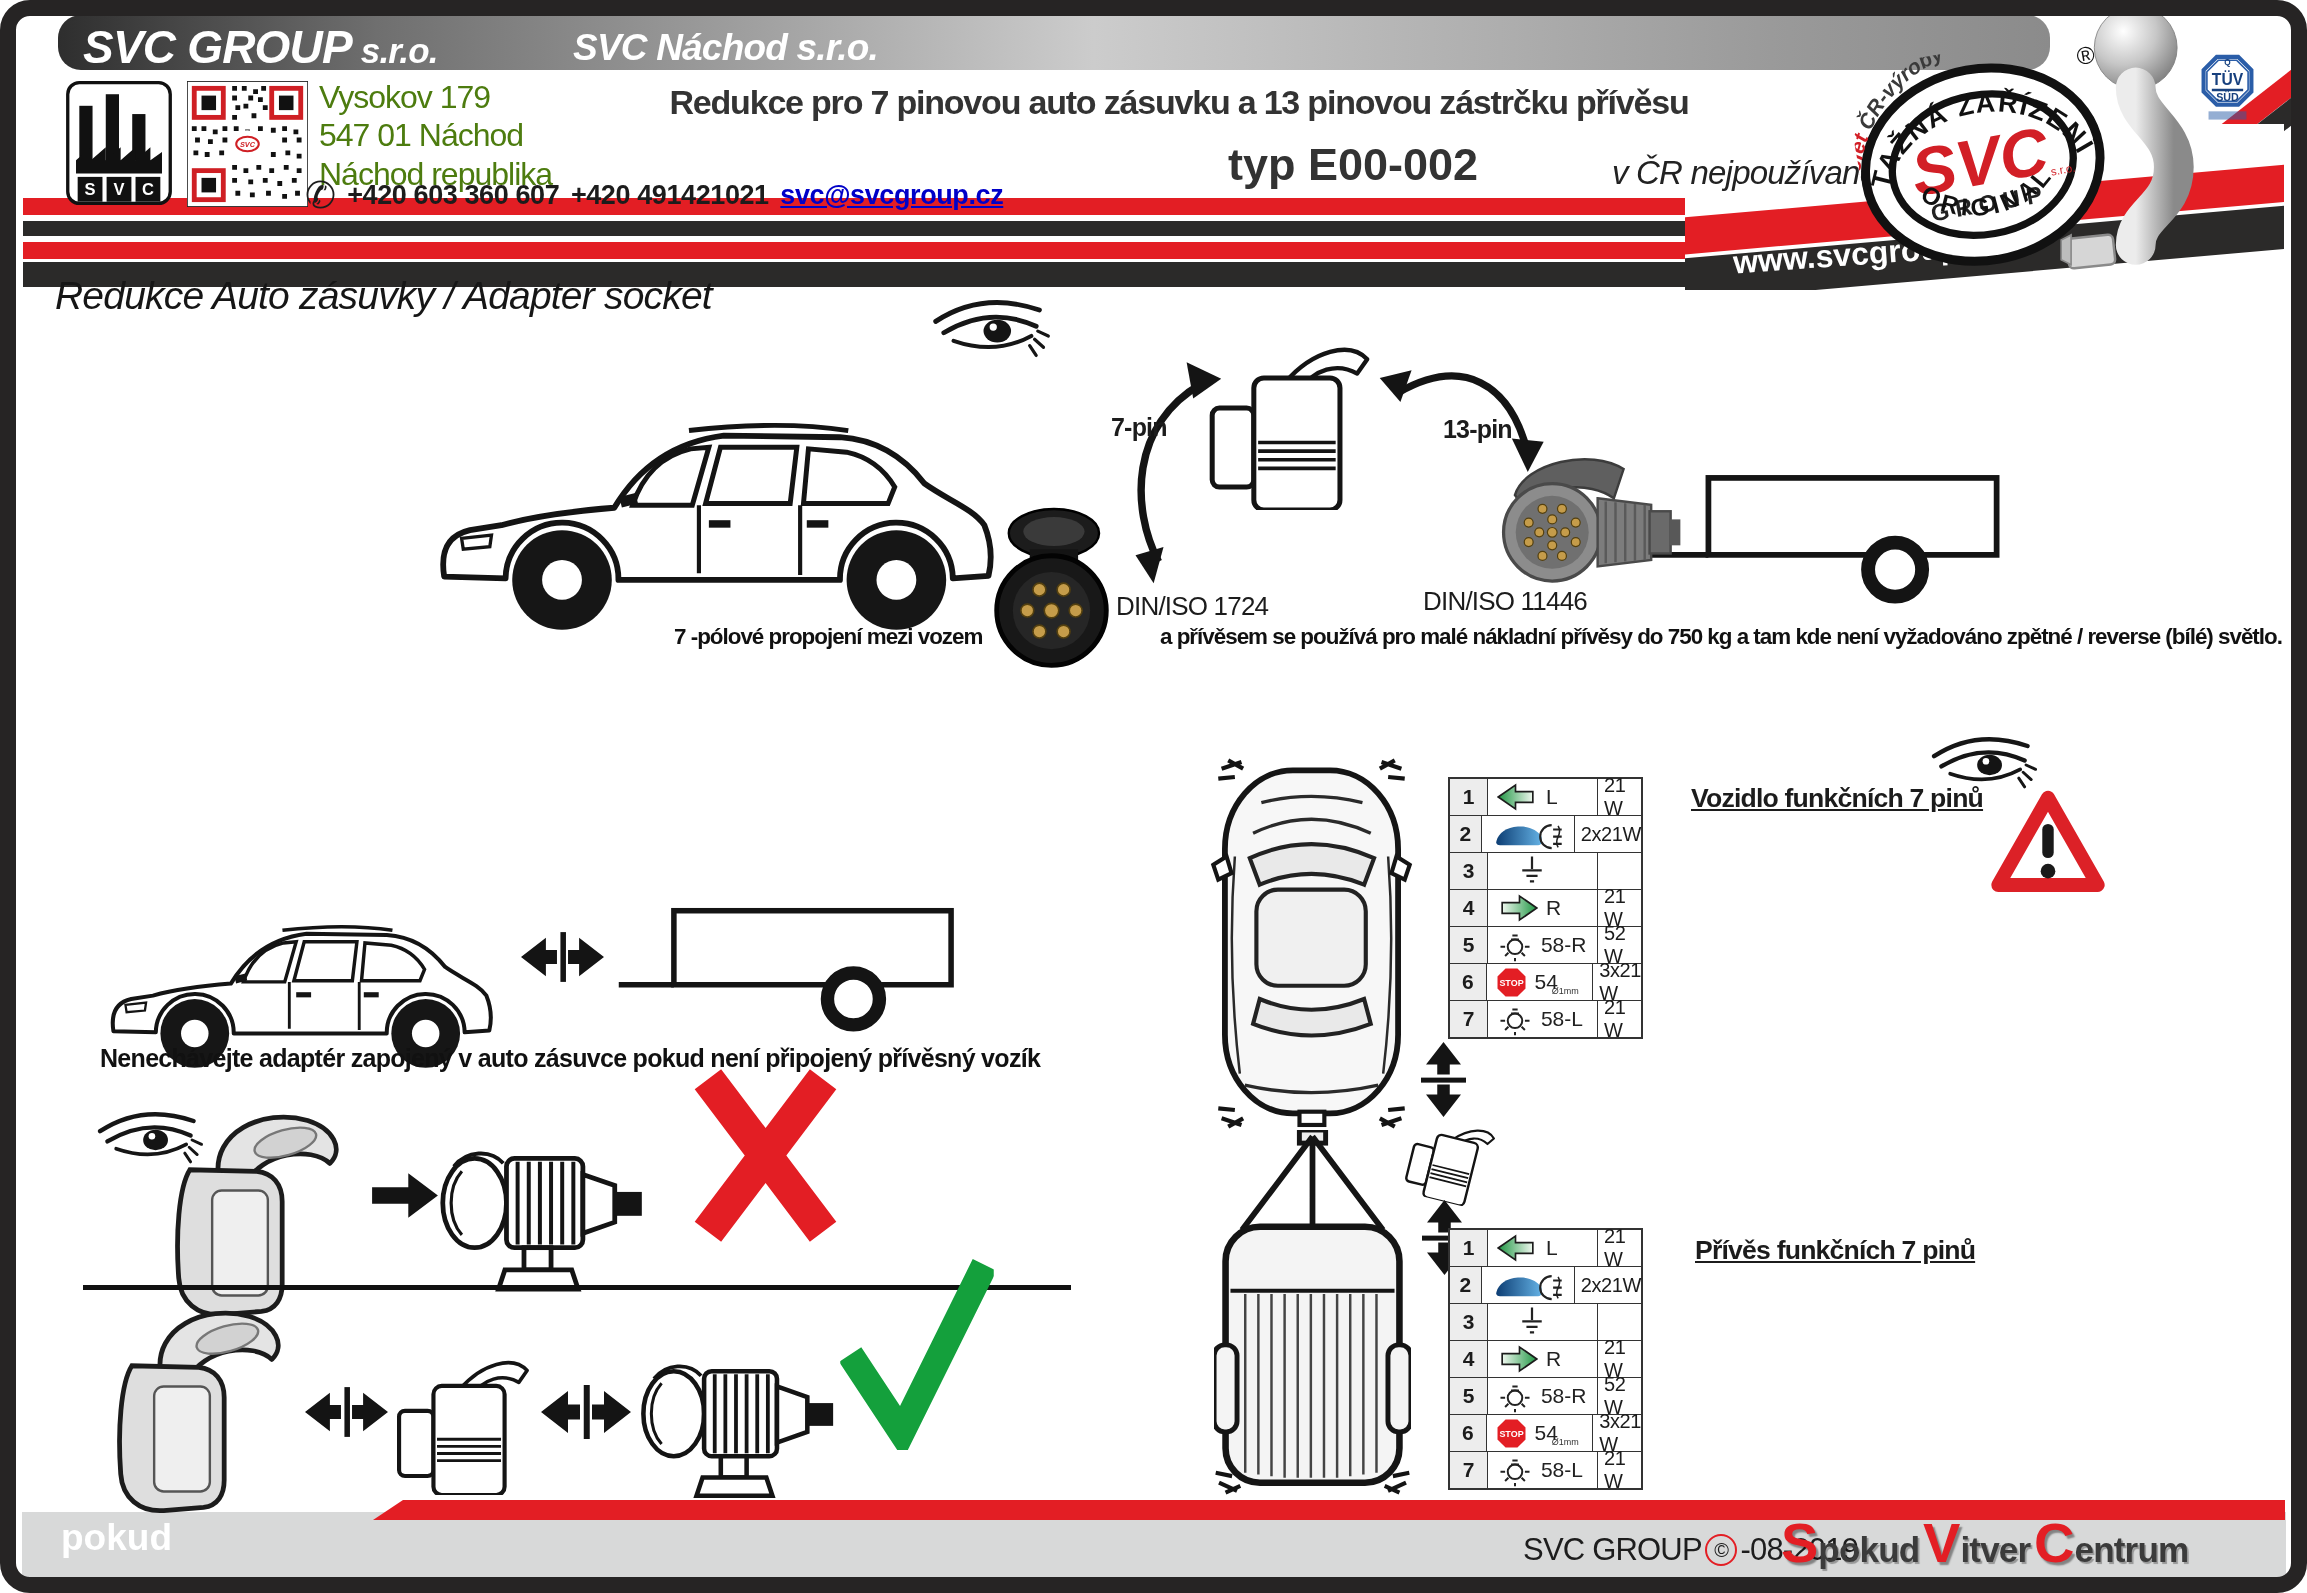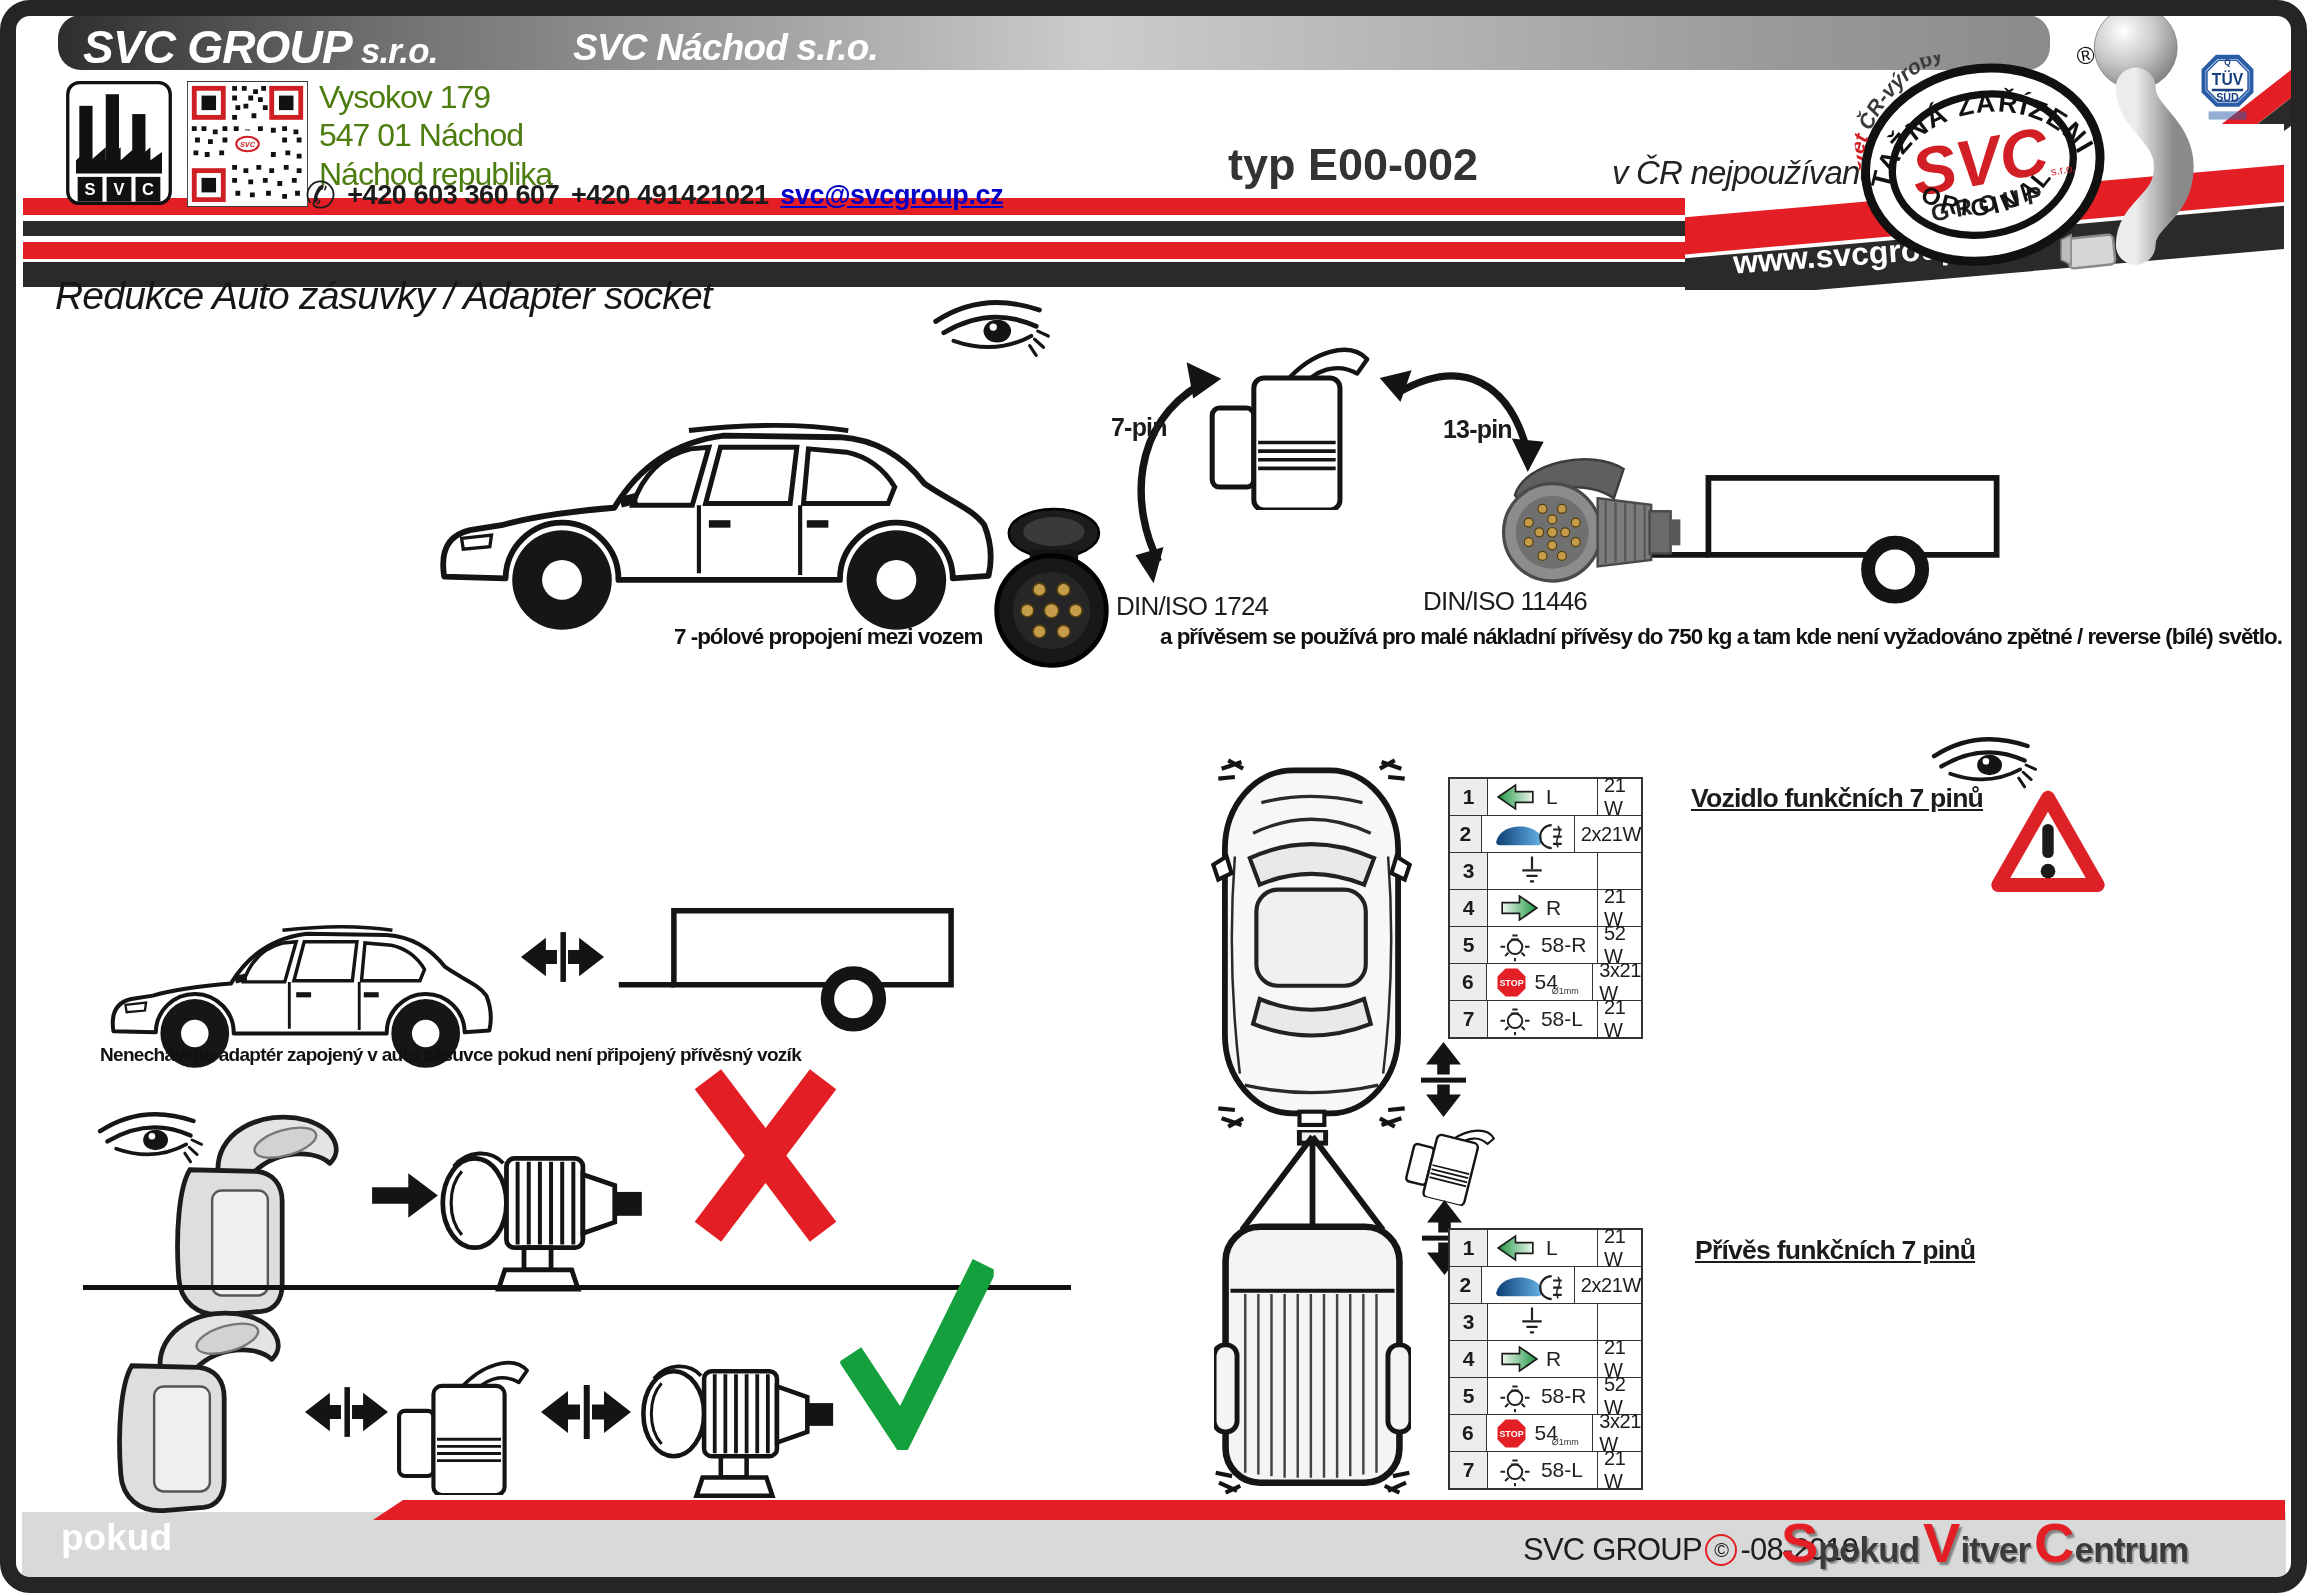--- a/index.html
+++ b/index.html
@@ -412,20 +412,21 @@
     <div>Náchod republika</div>
   </div>
 
   <div class="abs phone-row">
     <span style="font-size:37px;font-weight:normal">✆</span>
     <span>+420 603 360 607</span>
     <span>+420 491421021</span>
     <span class="email">svc@svcgroup.cz</span>
   </div>
 
+  <div class="abs title1">Redukce pro 7 pinovou auto zásuvku a 13 pinovou zástrčku přívěsu</div>
   <div class="abs title2">typ E00-002</div>
   <div class="abs note">v ČR nejpoužívanější typ</div>
 
   <svg class="abs stamp" viewBox="0 0 310 270">
     <defs>
       <path id="pTop" d="M30,162 A122,96 0 0 1 272,162"></path>
       <path id="pBot" d="M54,150 A104,84 0 0 0 248,150"></path>
       <path id="pRed" d="M0,216 A172,172 0 0 1 168,0"></path>
     </defs>
     <ellipse cx="151" cy="142" rx="145" ry="118" fill="#fff" stroke="#111" stroke-width="11"></ellipse>
@@ -498,21 +499,21 @@
 
   <svg class="abs" style="left:93px;top:865px;width:419px;height:212px;z-index:3" viewBox="0 0 730 370">
       <use href="#sym-car-side"></use>
     </svg>
   <svg class="abs" style="left:521px;top:929px;width:83px;height:56px;z-index:3" viewBox="0 0 120 72">
       <use href="#sym-darrow"></use>
     </svg>
   <svg class="abs" style="left:612px;top:906px;width:349px;height:126px;z-index:3" viewBox="0 0 430 160">
       <use href="#sym-trailer-side"></use>
     </svg>
-  <div class="abs cap" style="left:100px;top:1044px;font-size:19px;letter-spacing:-0.7px">Nenechávejte adaptér zapojený v auto zásuvce pokud není připojený přívěsný vozík</div>
+  <div class="abs cap" style="left:100px;top:1044px;font-size:25px;letter-spacing:-0.7px">Nenechávejte adaptér zapojený v auto zásuvce pokud není připojený přívěsný vozík</div>
 
   <svg class="abs" style="left:93px;top:1102px;width:112px;height:73px;z-index:3" viewBox="0 0 150 100">
       <use href="#sym-eye"></use>
     </svg>
   <svg class="abs" style="left:166px;top:1114px;width:187px;height:211px;z-index:3" viewBox="0 0 235 265">
       <use href="#sym-socketflap"></use>
     </svg>
   <svg class="abs" style="left:372px;top:1170px;width:66px;height:51px;z-index:3" viewBox="0 0 80 62">
       <use href="#sym-arrow-r"></use>
     </svg>

